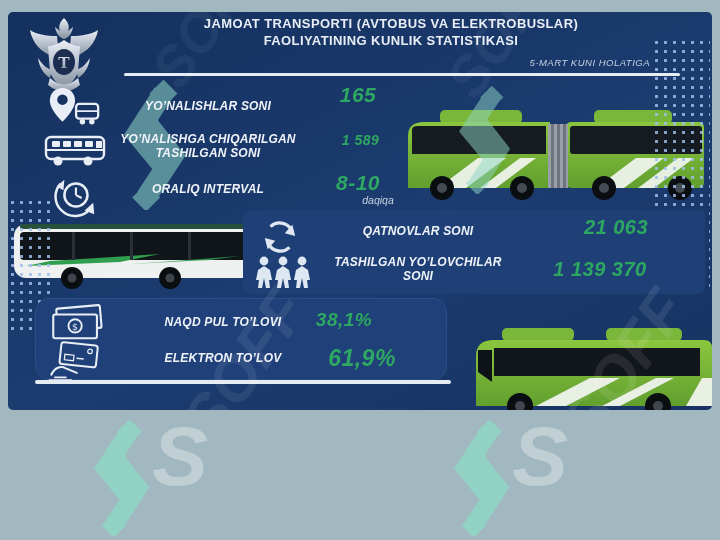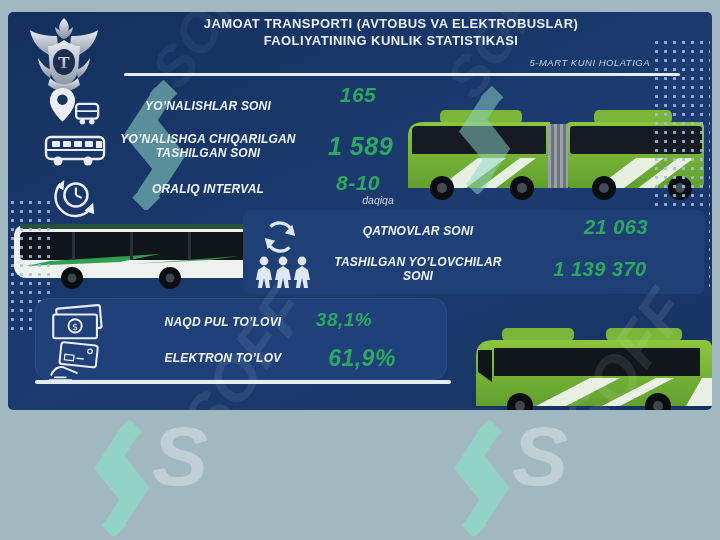--- a/index.html
+++ b/index.html
@@ -107,21 +107,21 @@
     <rect x="30" y="7" width="8" height="6" rx="1" fill="#E9EEF6"></rect>
     <rect x="41" y="7" width="8" height="6" rx="1" fill="#E9EEF6"></rect>
     <path d="M52,7 L58,7 L58,14 L52,14 Z" fill="#E9EEF6"></path>
     <circle cx="14" cy="27" r="4.5" fill="#E9EEF6"></circle>
       <circle cx="44" cy="27" r="4.5" fill="#E9EEF6"></circle>
   </svg>
   <div class="lbl" style="left:95px;top:121px;width:210px;">
     <span style="display:block">YO’NALISHGA CHIQARILGAN</span>
     <span style="display:block">TASHILGAN SONI</span>
   </div>
-  <div class="val" style="left:300px;top:120px;width:105px;font-size:25px;">1 589</div>
+  <div class="val" style="left:300px;top:120px;width:105px;font-size:14px;">1 589</div>
 
   <svg class="icon" style="left:40px;top:160px;width:52px;height:50px;" viewBox="0 0 50 52">
     <circle cx="27" cy="24" r="12" fill="none" stroke="#E9EEF6" stroke-width="2.6"></circle>
     <line x1="27" y1="24" x2="27" y2="16" stroke="#E9EEF6" stroke-width="2.2"></line>
     <line x1="27" y1="24" x2="33" y2="27" stroke="#E9EEF6" stroke-width="2.2"></line>
     <path d="M11,12 A 20,20 0 0 0 12,40 A 20,20 0 0 0 42,38" fill="none" stroke="#E9EEF6" stroke-width="2.6"></path>
     <polygon points="7,15 15,8 14,19" fill="#E9EEF6"></polygon>
     <polygon points="45,32 46,44 36,40" fill="#E9EEF6"></polygon>
   </svg>
   <div class="lbl" style="left:95px;top:171px;width:210px;">ORALIQ INTERVAL</div>

